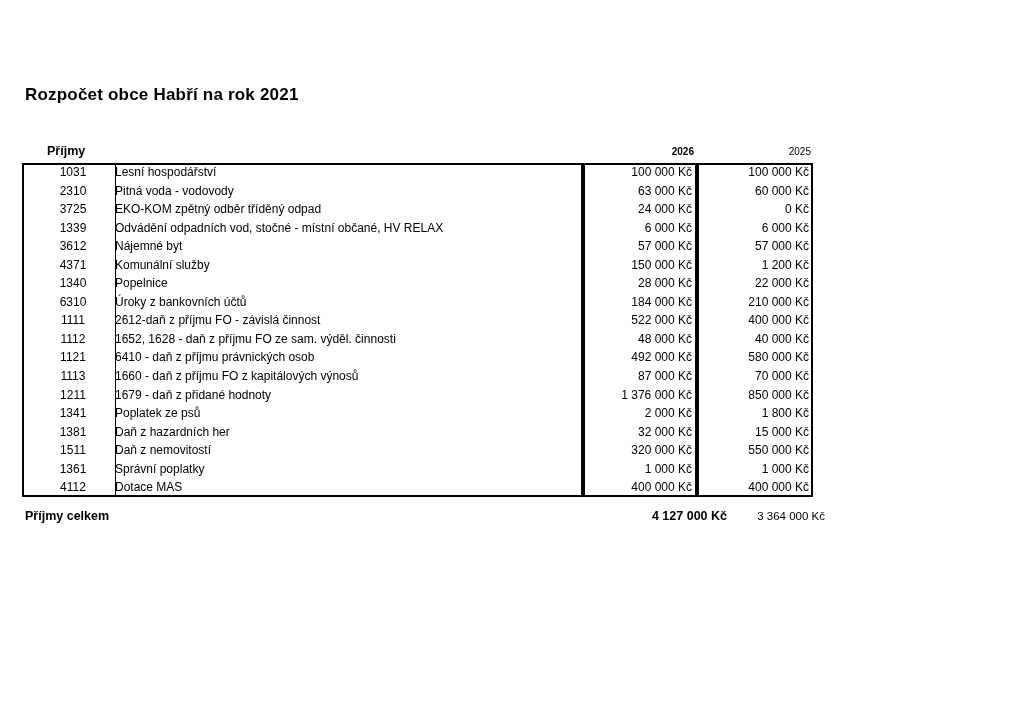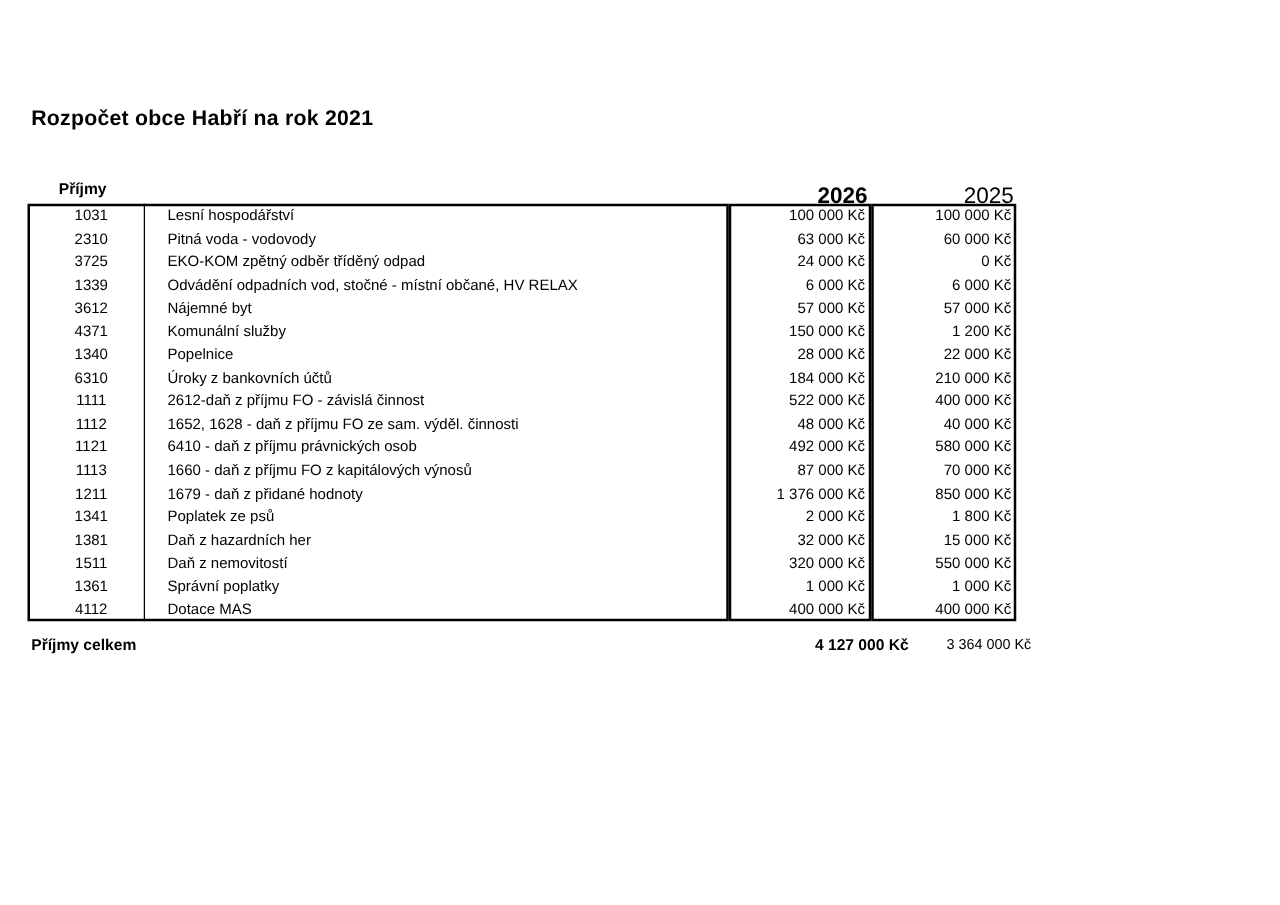--- a/index.html
+++ b/index.html
@@ -20,21 +20,21 @@
   }
 
   .section-label {
     position: absolute;
     left: 47px; top: 144px;
     font-size: 12.5px;
     font-weight: bold;
   }
 
   
-  .year-header { position: absolute; top: 146px; height: 16px; font-size: 18px; }
+  .year-header { position: absolute; top: 146px; height: 16px; font-size: 10px; }
   .year-2026 { left: 583px; width: 111px; text-align: right; font-weight: bold; }
   .year-2025 { left: 697px; width: 114px; text-align: right; font-weight: normal; }
 
   
   .budget-table {
     position: absolute;
     left: 22px; top: 163px;
     width: 791px; height: 334px;
   }
   .border-box {
@@ -54,21 +54,21 @@
   .rows { position: absolute; inset: 0; }
   .trow {
     position: relative;
     display: flex;
     height: 18.55px;
     line-height: 18.55px;
     font-size: 12px;
     white-space: nowrap;
   }
   .cell-code  { width: 93px;  text-align: center; padding-left: 9px; }
-  .cell-desc  { width: 468px; padding-left: 19px; overflow: hidden; }
+  .cell-desc  { width: 468px; padding-left: 0; overflow: hidden; }
   .cell-v2026 { width: 114px; text-align: right; padding-right: 5px; }
   .cell-v2025 { width: 116px; text-align: right; padding-right: 4px; }
 
   
   .total-row { position: absolute; top: 507px; height: 18px; line-height: 18px; }
   .total-label { left: 25px;  font-size: 12.5px; font-weight: bold; }
   .total-2026  { left: 616px; width: 111px; text-align: right; font-size: 12.5px; font-weight: bold; }
   .total-2025  { left: 713px; width: 112px; text-align: right; font-size: 11.5px; font-weight: normal; }
 </style>
 </head>

